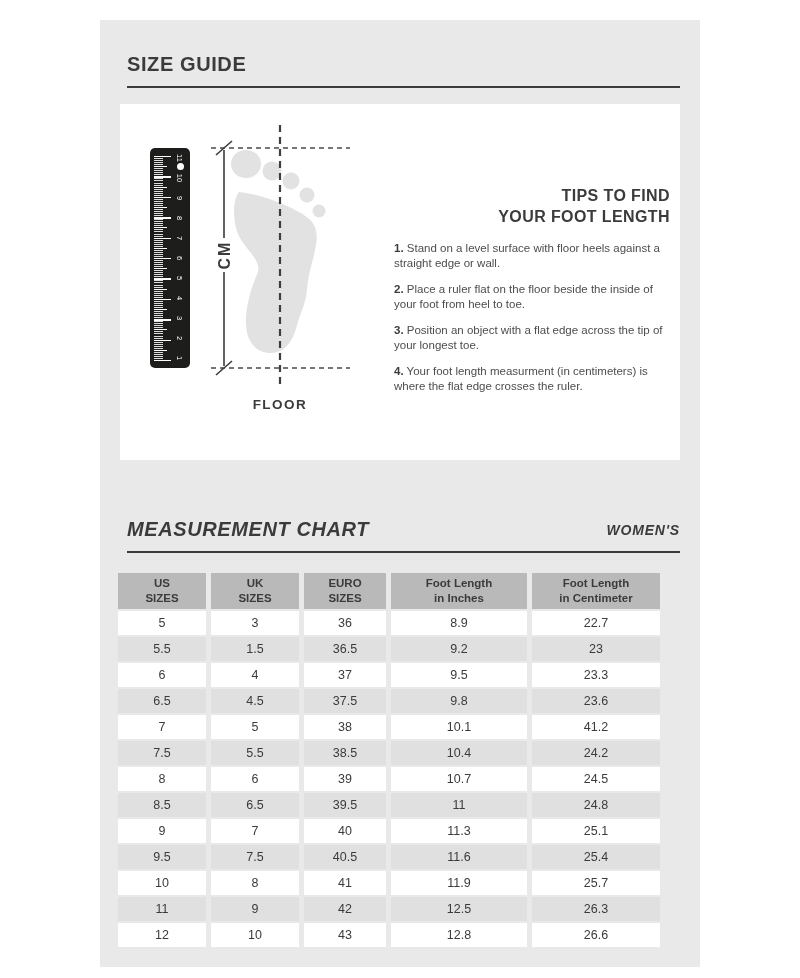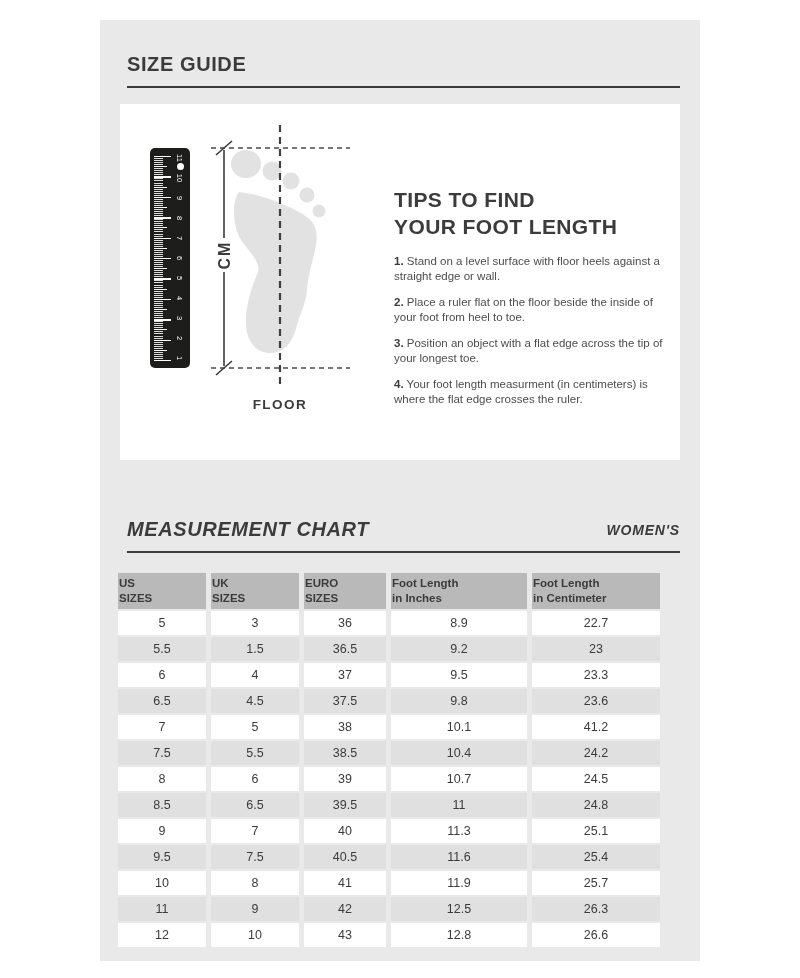--- a/index.html
+++ b/index.html
@@ -9,21 +9,21 @@
     background: #ffffff;
     font-family: "Liberation Sans", sans-serif;
     color: #3b3b3b;
     overflow: hidden;
   }
   .panel {
     position: relative;
     width: 600px;
     margin: 20px auto 0;
     background: #e9e9e9;
-    padding: 32px 20px 12px 20px;
+    padding: 32px 20px 18px 20px;
   }
   .section-title {
     margin: 0 0 0 7px;
     font-size: 20px;
     font-weight: 700;
     letter-spacing: 0.6px;
     color: #3b3b3b;
     line-height: 1.2;
   }
   .rule {
@@ -77,26 +77,27 @@
     position: absolute; left: 27px; top: 15px;
     width: 7px; height: 7px; border-radius: 50%;
     background: #ffffff;
   }
   
   .tips {
     position: absolute; left: 274px; top: 82px;
     width: 276px;
   }
   .tips-heading {
-    font-size: 21px;
+    font-size: 16px;
     font-weight: 700;
     letter-spacing: 0.4px;
     line-height: 1.3;
     color: #3b3b3b;
     margin-bottom: 13px;
+    text-align: right;
   }
   .tip {
     margin: 0 0 10px 0;
     font-size: 11.5px;
     line-height: 1.35;
     color: #4d4d4d;
   }
   .tip b { color: #3b3b3b; }
   
   .mc-header {
@@ -120,21 +121,21 @@
     table-layout: fixed;
   }
   .size-table th {
     background: #b9b9b9;
     font-size: 11.5px;
     font-weight: 700;
     color: #3b3b3b;
     white-space: pre-line;
     height: 36px;
     line-height: 1.3;
-    text-align: left;
+    text-align: center;
     vertical-align: middle;
   }
   .size-table th:nth-child(1), .size-table th:nth-child(2) { width: 88px; }
   .size-table th:nth-child(3) { width: 82px; }
   .size-table th:nth-child(4) { width: 136px; }
   .size-table th:nth-child(5) { width: 128px; }
   .size-table td {
     height: 24px;
     text-align: center;
     vertical-align: middle;

